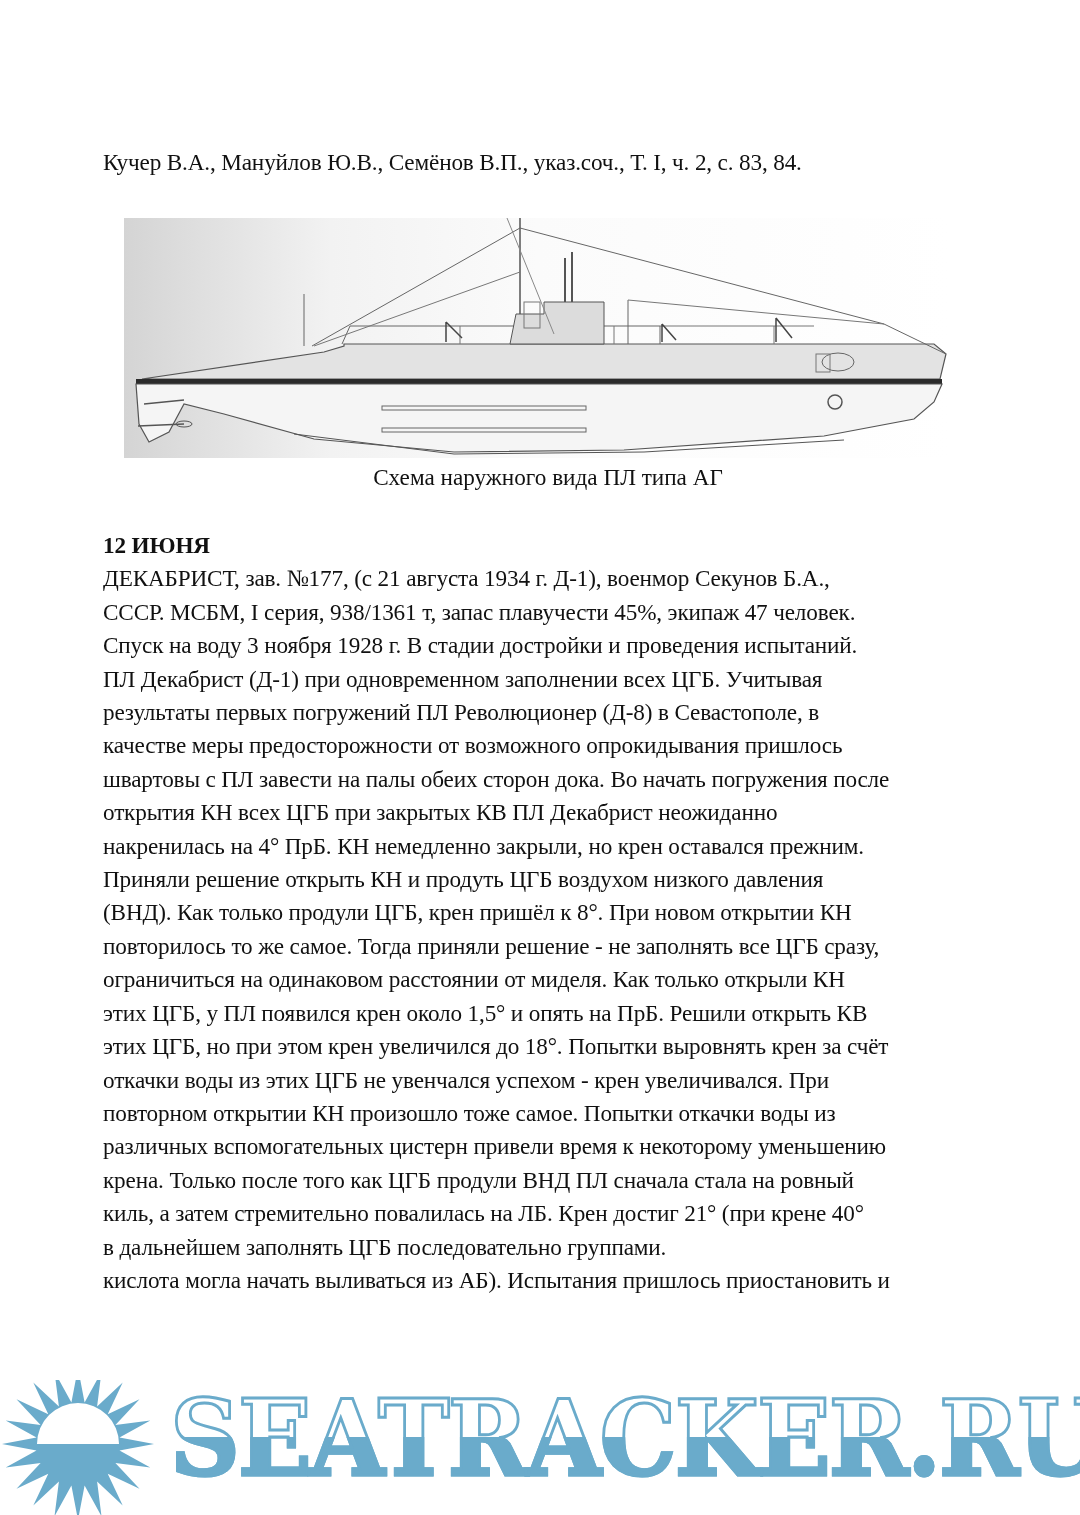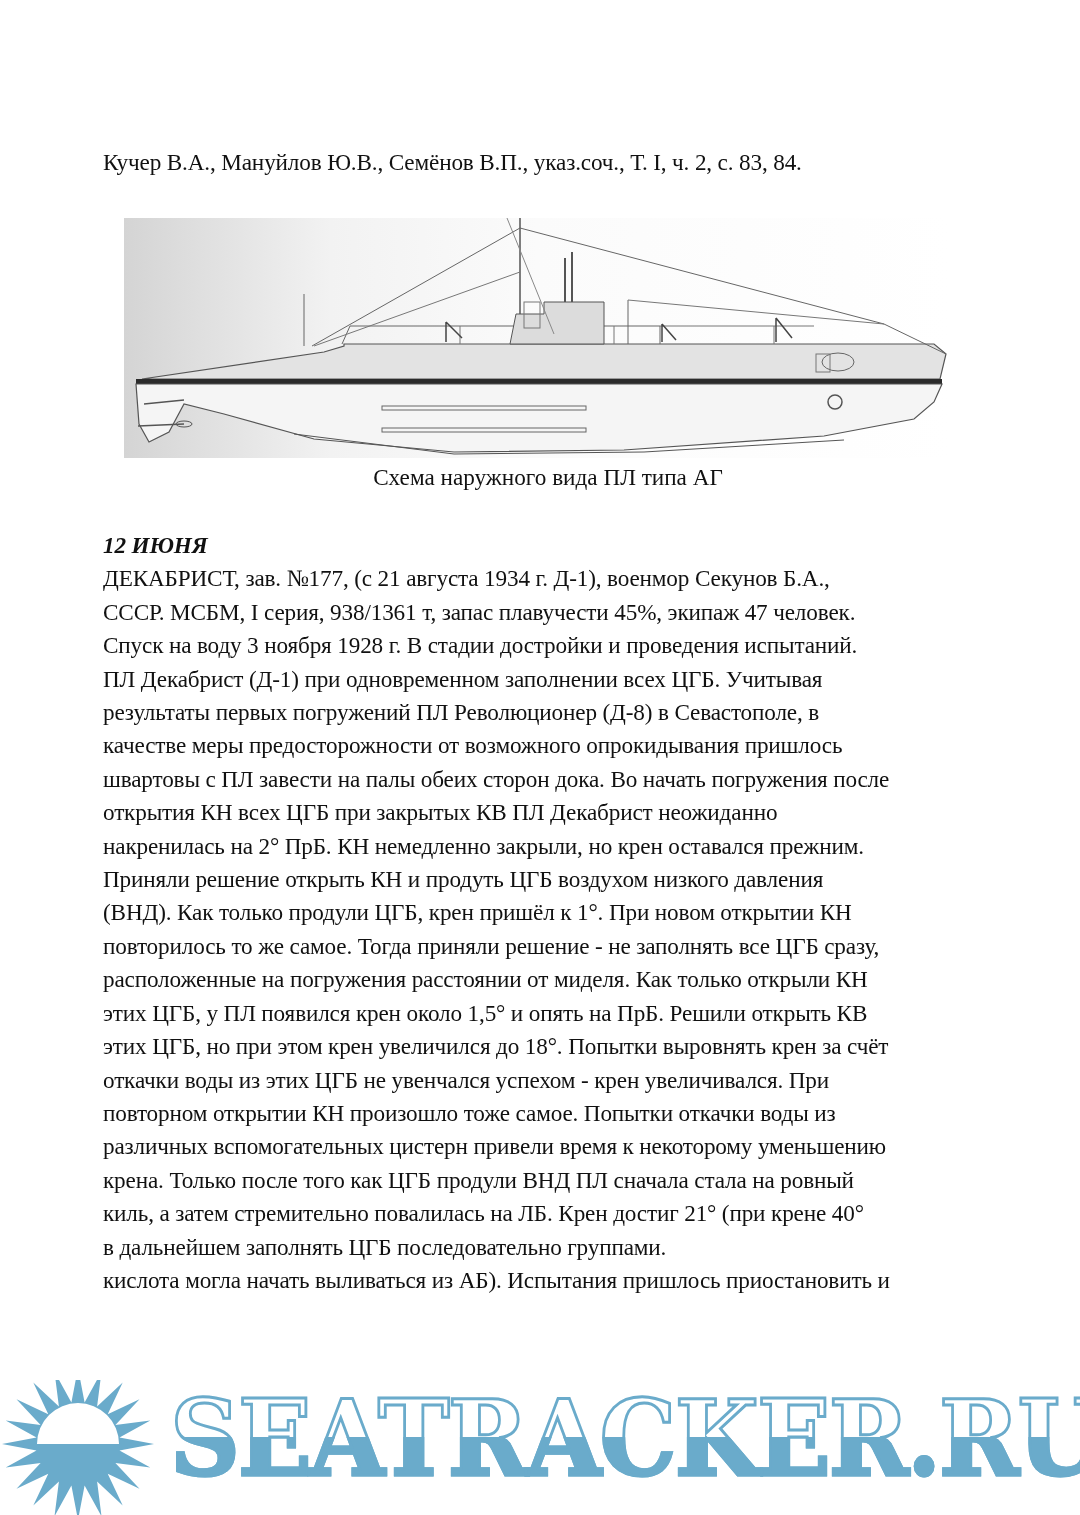--- a/index.html
+++ b/index.html
@@ -34,21 +34,21 @@
       position: absolute;
       left: 0;
       width: 1080px;
       top: 461px;
       text-align: center;
       font-size: 23.2px;
       line-height: 33px;
       margin-left: 8px;
     }
     .body-block { top: 529px; }
-    .heading { font-weight: bold; font-style: italic; }
+    .heading { font-weight: bold; }
     .watermark {
       position: absolute;
       left: 0;
       top: 1380px;
       width: 1080px;
       height: 135px;
     }
     .wm-text {
       position: absolute;
       left: 170px;
@@ -140,25 +140,25 @@
 <div class="page-text body-block">
   <span class="line heading">12 ИЮНЯ</span>
   <span class="line">ДЕКАБРИСТ, зав. №177, (с 21 августа 1934 г. Д-1), военмор Секунов Б.А.,</span>
   <span class="line">СССР. МСБМ, I серия, 938/1361 т, запас плавучести 45%, экипаж 47 человек.</span>
   <span class="line">Спуск на воду 3 ноября 1928 г. В стадии достройки и проведения испытаний.</span>
   <span class="line">ПЛ Декабрист (Д-1) при одновременном заполнении всех ЦГБ. Учитывая</span>
   <span class="line">результаты первых погружений ПЛ Революционер (Д-8) в Севастополе, в</span>
   <span class="line">качестве меры предосторожности от возможного опрокидывания пришлось</span>
   <span class="line">швартовы с ПЛ завести на палы обеих сторон дока. Во начать погружения после</span>
   <span class="line">открытия КН всех ЦГБ при закрытых КВ ПЛ Декабрист неожиданно</span>
-  <span class="line">накренилась на 2° ПрБ. КН немедленно закрыли, но крен оставался прежним.</span>
+  <span class="line">накренилась на 4° ПрБ. КН немедленно закрыли, но крен оставался прежним.</span>
   <span class="line">Приняли решение открыть КН и продуть ЦГБ воздухом низкого давления</span>
-  <span class="line">(ВНД). Как только продули ЦГБ, крен пришёл к 1°. При новом открытии КН</span>
+  <span class="line">(ВНД). Как только продули ЦГБ, крен пришёл к 8°. При новом открытии КН</span>
   <span class="line">повторилось то же самое. Тогда приняли решение - не заполнять все ЦГБ сразу,</span>
-  <span class="line">расположенные на погружения расстоянии от миделя. Как только открыли КН</span>
+  <span class="line">ограничиться на одинаковом расстоянии от миделя. Как только открыли КН</span>
   <span class="line">этих ЦГБ, у ПЛ появился крен около 1,5° и опять на ПрБ. Решили открыть КВ</span>
   <span class="line">этих ЦГБ, но при этом крен увеличился до 18°. Попытки выровнять крен за счёт</span>
   <span class="line">откачки воды из этих ЦГБ не увенчался успехом - крен увеличивался. При</span>
   <span class="line">повторном открытии КН произошло тоже самое. Попытки откачки воды из</span>
   <span class="line">различных вспомогательных цистерн привели время к некоторому уменьшению</span>
   <span class="line">крена. Только после того как ЦГБ продули ВНД ПЛ сначала стала на ровный</span>
   <span class="line">киль, а затем стремительно повалилась на ЛБ. Крен достиг 21° (при крене 40°</span>
   <span class="line">в дальнейшем заполнять ЦГБ последовательно группами.</span>
   <span class="line">кислота могла начать выливаться из АБ). Испытания пришлось приостановить и</span>
 </div>

